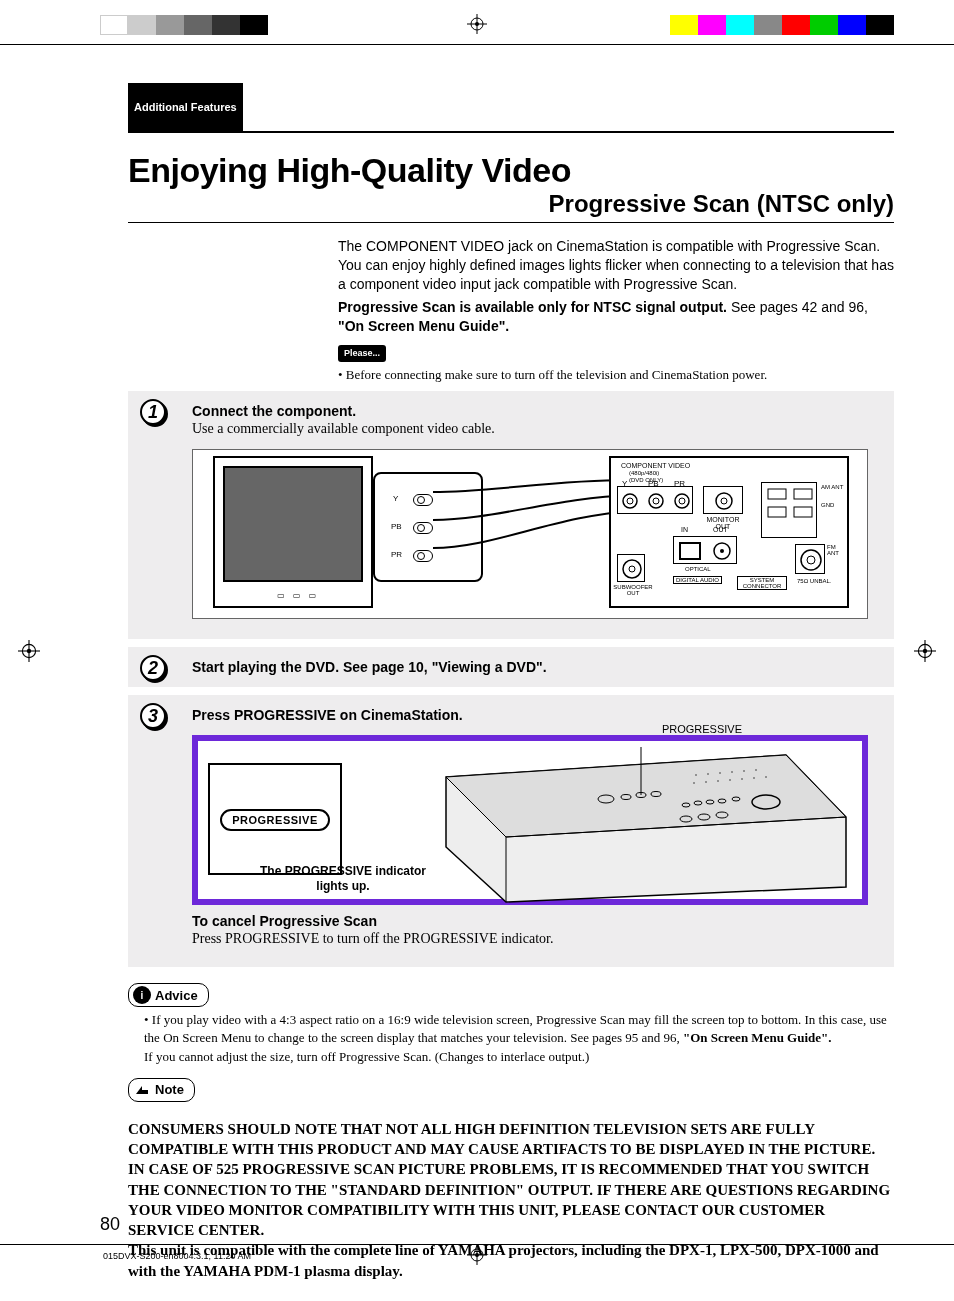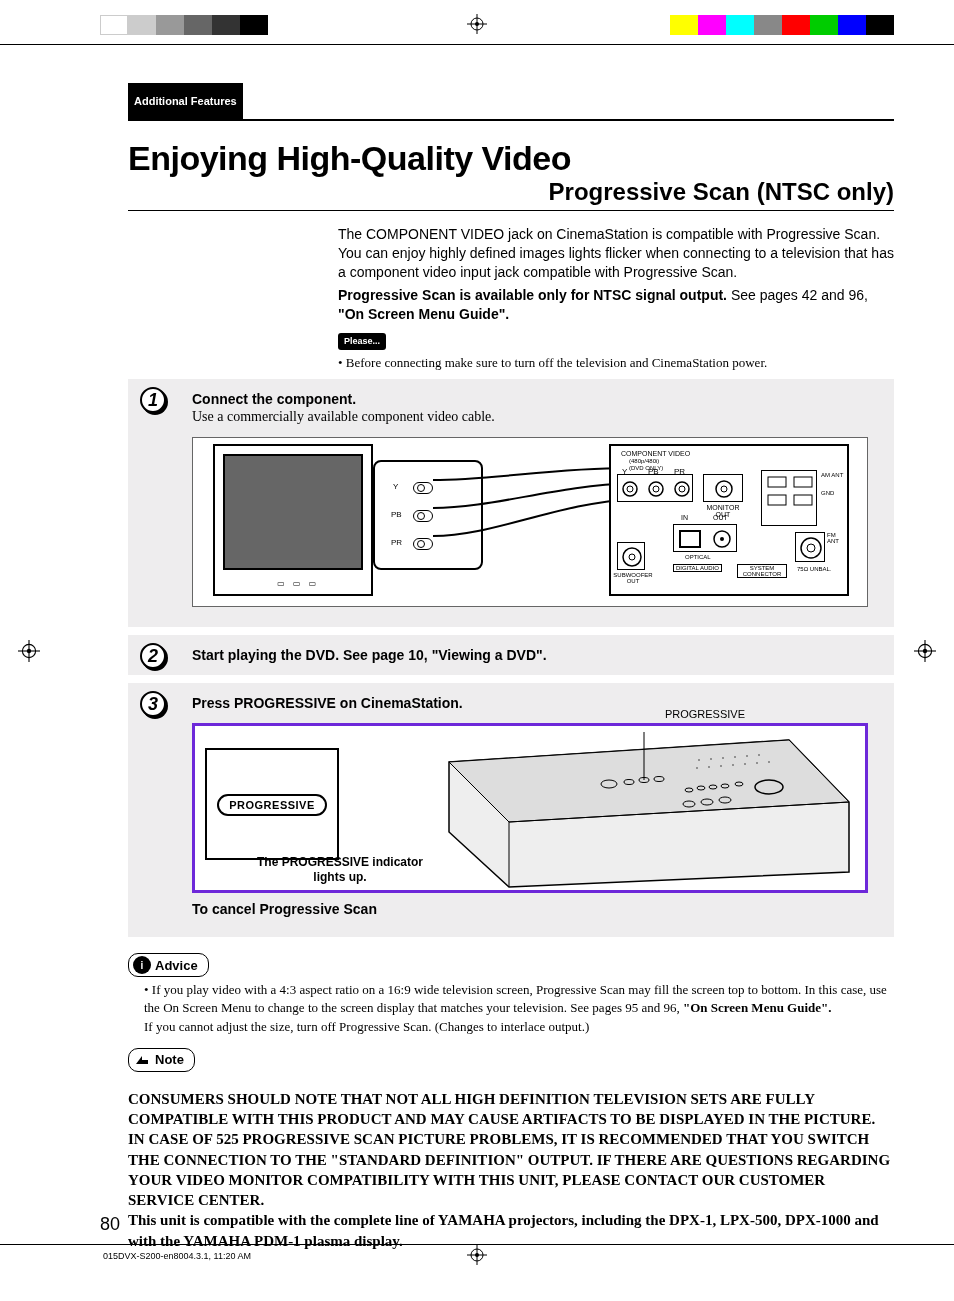--- a/index.html
+++ b/index.html
@@ -27,21 +27,21 @@
   .hairline-top { top:44px; }
   .hairline-bottom { bottom:56px; }
   .content {
     position:absolute;
     left:128px; right:60px; top:83px; bottom:90px;
   }
   .section-label {
     display:inline-block;
     background:#000; color:#fff;
     font-size:11px; font-weight:bold;
-    padding:12px 6px;
+    padding:18px 6px;
   }
   .rule { height:2px; background:#000; }
   .title-main { font-size:34px; font-weight:bold; margin:18px 0 0 0; letter-spacing:-0.5px; }
   .subtitle { font-size:24px; font-weight:bold; text-align:right; margin:0 0 4px 0; }
   .thin-rule { height:1px; background:#000; margin-bottom:14px; }
   .intro { margin-left:210px; font-size:14px; line-height:1.35; }
   .intro b { font-weight:bold; }
   .pleasebox { display:inline-block; background:#000; color:#fff; font-size:9px; padding:2px 6px; border-radius:3px; margin-top:10px; font-weight:bold;}
   .please-item { font-family: "Times New Roman", Times, serif; font-size:13px; margin-top:4px; margin-left:0;}
   .step-block {
@@ -71,21 +71,21 @@
   .tv-dots { position:absolute; bottom:6px; left:62px; font-size:8px; letter-spacing:3px; }
   .callout { position:absolute; left:180px; top:22px; width:110px; height:110px; border:2px solid #000; border-radius:8px; background:#fff;}
   .rca { position:absolute; width:20px; height:12px; }
   .rca-jack { width:20px; height:12px; border:1.5px solid #000; border-radius:6px; display:inline-block; position:relative;}
   .rca-jack::after { content:""; position:absolute; width:6px; height:6px; border:1.5px solid #000; border-radius:50%; left:3px; top:1px;}
   .lbl { position:absolute; font-size:8px; }
   .backpanel { position:absolute; right:18px; top:6px; width:240px; height:152px; border:2px solid #000; background:#fff; }
   .backpanel .subbox { position:absolute; border:1px solid #000; }
   .device-diagram {
     margin-top:12px; margin-left:58px; margin-right:6px;
-    background:#fff; border:3px solid #6d28d9; height:170px;
+    background:#fff; border:6px solid #6d28d9; height:170px;
     position:relative;
   }
   .prog-label { position:absolute; top:-18px; right:120px; font-size:11px; }
   .prog-pill { position:absolute; left:22px; top:68px; width:110px; height:22px; border:2px solid #000; border-radius:12px; background:#fff; display:flex; align-items:center; justify-content:center; font-weight:900; font-size:11px; letter-spacing:0.5px;}
   .prog-frame { position:absolute; left:10px; top:22px; width:134px; height:112px; border:2px solid #000; }
   .indicator-text { position:absolute; left:60px; bottom:6px; font-weight:bold; font-size:12px; width:170px; line-height:1.2;text-align:center;}
   .cancel-head { margin-left:58px; font-weight:bold; font-size:14px; margin-top:8px; }
   .cancel-body { margin-left:58px; font-family:"Times New Roman",Times,serif; font-size:14px; margin-top:2px;}
   .pill {
     display:inline-flex; align-items:center; gap:4px;
@@ -317,20 +317,21 @@
               <circle cx="306" cy="32" r="1"></circle>
               <circle cx="318" cy="31" r="1"></circle>
               <circle cx="330" cy="30" r="1"></circle>
           </g>
 
           <line x1="205" y1="48" x2="205" y2="-6" stroke="#000"></line>
         </svg>
         <div class="indicator-text">The PROGRESSIVE indicator lights up.</div>
       </div>
       <div class="cancel-head">To cancel Progressive Scan</div>
+      <div class="cancel-body">Press PROGRESSIVE to turn off the PROGRESSIVE indicator.</div>
     </div>
 
     
     <span class="pill">
       <span class="badge-circle">i</span>
       <span>Advice</span>
     </span>
     <ul class="advice-list">
       <li>
         <span>If you play video with a 4:3 aspect ratio on a 16:9 wide television screen, Progressive Scan may fill the screen top to bottom. In this case, use the On Screen Menu to change to the screen display that matches your television. See pages 95 and 96, </span><b>"On Screen Menu Guide".</b>

